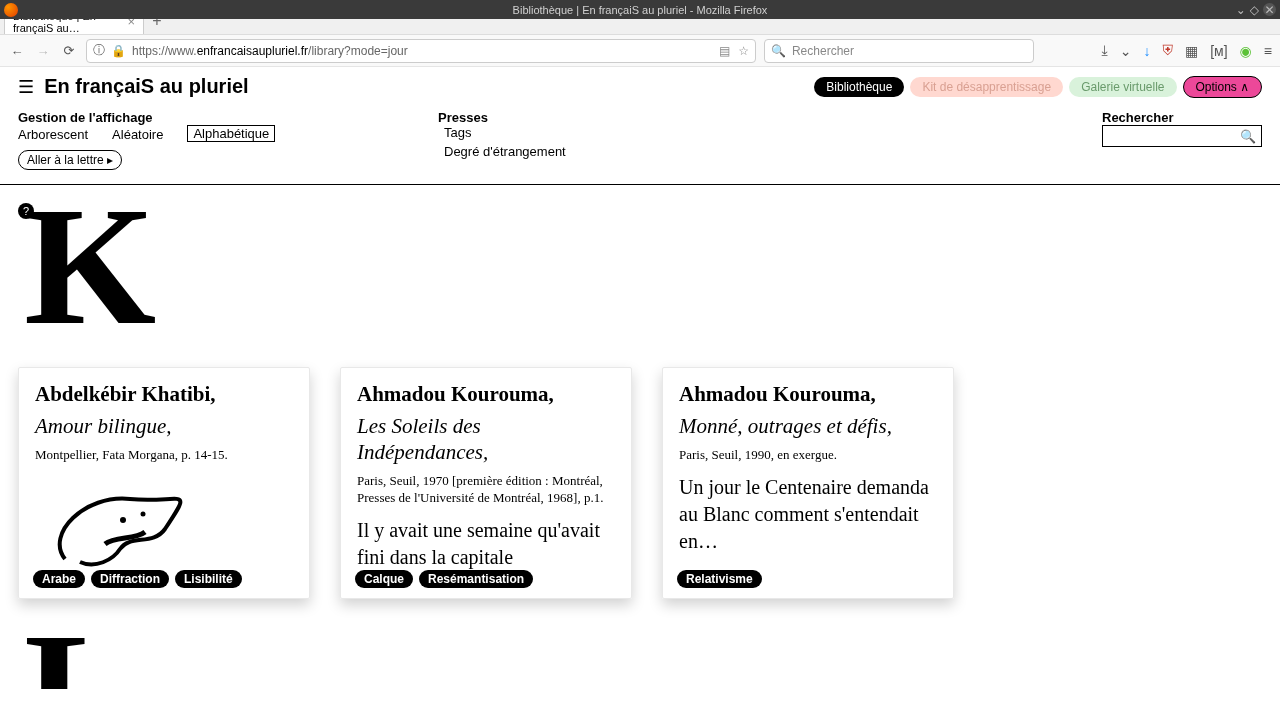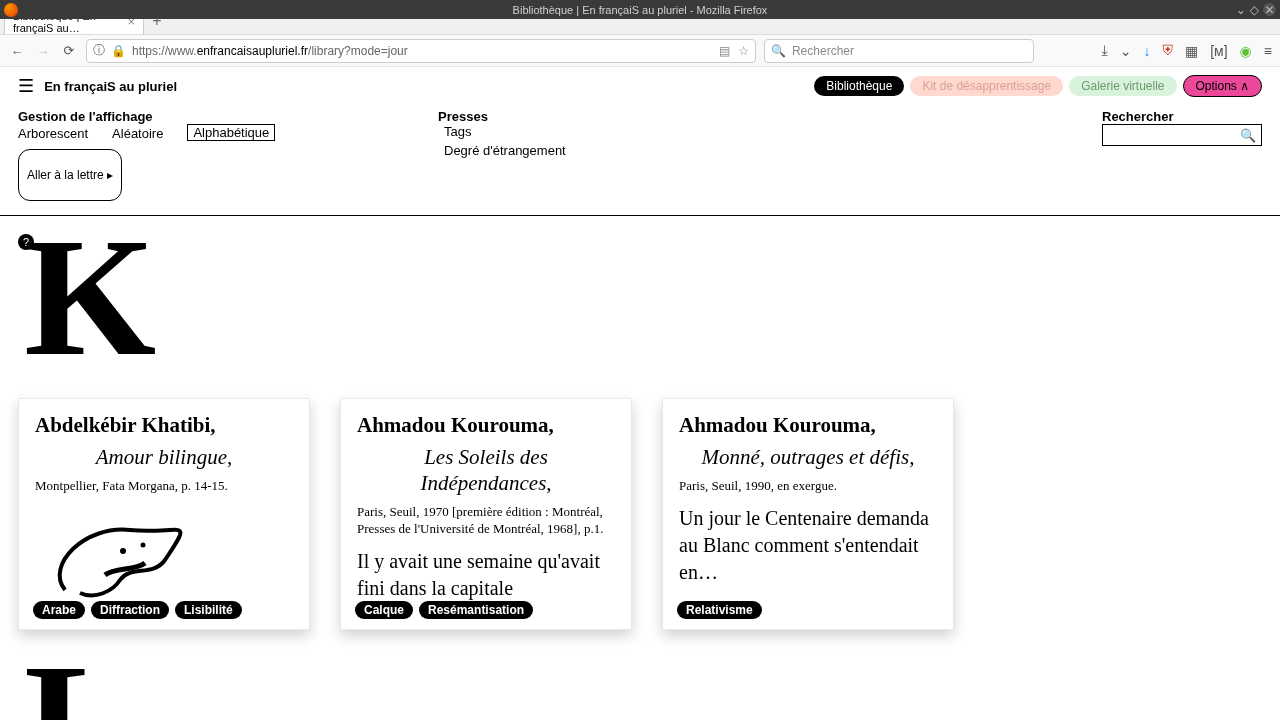--- a/index.html
+++ b/index.html
@@ -26,53 +26,53 @@
 .addr .rightico { margin-left: auto; display: flex; gap: 8px; color: #888; }
 .searchfield { flex: 0 0 270px; height: 24px; border: 1px solid #ccc; border-radius: 4px; background: #fff; display: flex; align-items: center; padding: 0 6px; gap: 6px; color: #888; font-size: 12px; }
 .toolicons { margin-left: auto; display: flex; gap: 12px; align-items: center; color: #555; }
 .toolicons span { font-size: 14px; }
 .shield { color: #c0392b; }
 
 
 .page { position: relative; }
 .pghead { display: flex; align-items: center; padding: 8px 18px; }
 .hamb { font-size: 18px; margin-right: 10px; }
-.sitename { font-weight: bold; font-size: 13px; }
+.sitename { font-weight: bold; font-size: 20px; }
 .pillrow { margin-left: auto; display: flex; gap: 6px; align-items: center; }
 .pill { border-radius: 12px; padding: 3px 12px; font-size: 12px; }
 .pill.black { background: #000000; color: #fff; margin-left: 37px; }
 .pill.pink { background: #ffd8d0; color: #d9a092; }
 .pill.green { background: #d9f2db; color: #6a9b6c; }
 .pill.opt { border: 1px solid #000; background: #ec4899; }
 
 .controls { display: flex; padding: 4px 18px 10px 18px; }
 .ctrlcol { }
 .ctrlcol.left { flex: 0 0 420px; }
 .ctrlcol.mid { flex: 0 0 560px; }
 .ctrlcol.right { margin-left: auto; }
 .ctrlhead { font-weight: bold; font-size: 13px; }
 .displaymodes { display: flex; gap: 24px; font-size: 13px; align-items: flex-end; }
 .displaymodes .mode.active { border: 1px solid #000; padding: 0 5px; }
-.letterbtn { margin-top: 8px; display: inline-flex; align-items: center; border: 1px solid #000; border-radius: 12px; padding: 18px 8px; font-size: 12px; }
+.letterbtn { margin-top: 8px; display: inline-flex; align-items: center; border: 1px solid #000; border-radius: 12px; padding: 2px 8px; font-size: 12px; }
 .filterlist { font-size: 13px; padding-left: 6px; }
 .filterlist div { margin-bottom: 4px; }
 .searchbox { width: 160px; height: 22px; border: 1.5px solid #000; display: flex; align-items: center; padding: 0 4px; }
 .searchbox .mag { margin-left: auto; }
 
 .hr { border-top: 1px solid #000; margin-top: 4px; }
 
 .content { padding: 18px; position: relative; }
 .qmark { position: absolute; top: 18px; left: 18px; width: 16px; height: 16px; border-radius: 50%; background: #000; color: #fff; font-size: 11px; display: flex; align-items: center; justify-content: center; z-index: 2; }
 .bigletter { font-family: Georgia, 'Times New Roman', serif; font-size: 170px; font-weight: bold; line-height: 0.75; margin-left: 6px; }
 .bigletter.partial { height: 60px; overflow: hidden; margin-top: 30px; }
 
 .cards { display: flex; gap: 30px; margin-top: 36px; }
 .card { width: 292px; height: 232px; border: 1px solid #e8e8e8; border-radius: 2px; box-shadow: 0 6px 14px rgba(0,0,0,0.18); padding: 14px 16px; position: relative; font-family: Georgia, 'Times New Roman', serif; overflow: hidden; }
 .card .author { font-size: 21px; font-weight: bold; }
-.card .worktitle { font-size: 21px; font-style: italic; margin-top: 6px; line-height: 1.25; text-align: center; }
+.card .worktitle { font-size: 21px; font-style: italic; margin-top: 6px; line-height: 1.25; }
 .card .pub { font-size: 13px; margin-top: 8px; line-height: 1.3; font-family: Georgia, serif; }
 .card .excerpt { font-size: 20px; margin-top: 10px; line-height: 1.35; }
 .card .illust { margin-top: 10px; }
 .tags { position: absolute; bottom: 10px; left: 14px; display: flex; gap: 6px; }
 .tag { background: #000; color: #fff; border-radius: 11px; padding: 2px 9px; font-size: 12px; font-family: sans-serif; font-weight: bold; }
 
 
 </style>
 </head>
 <body>

